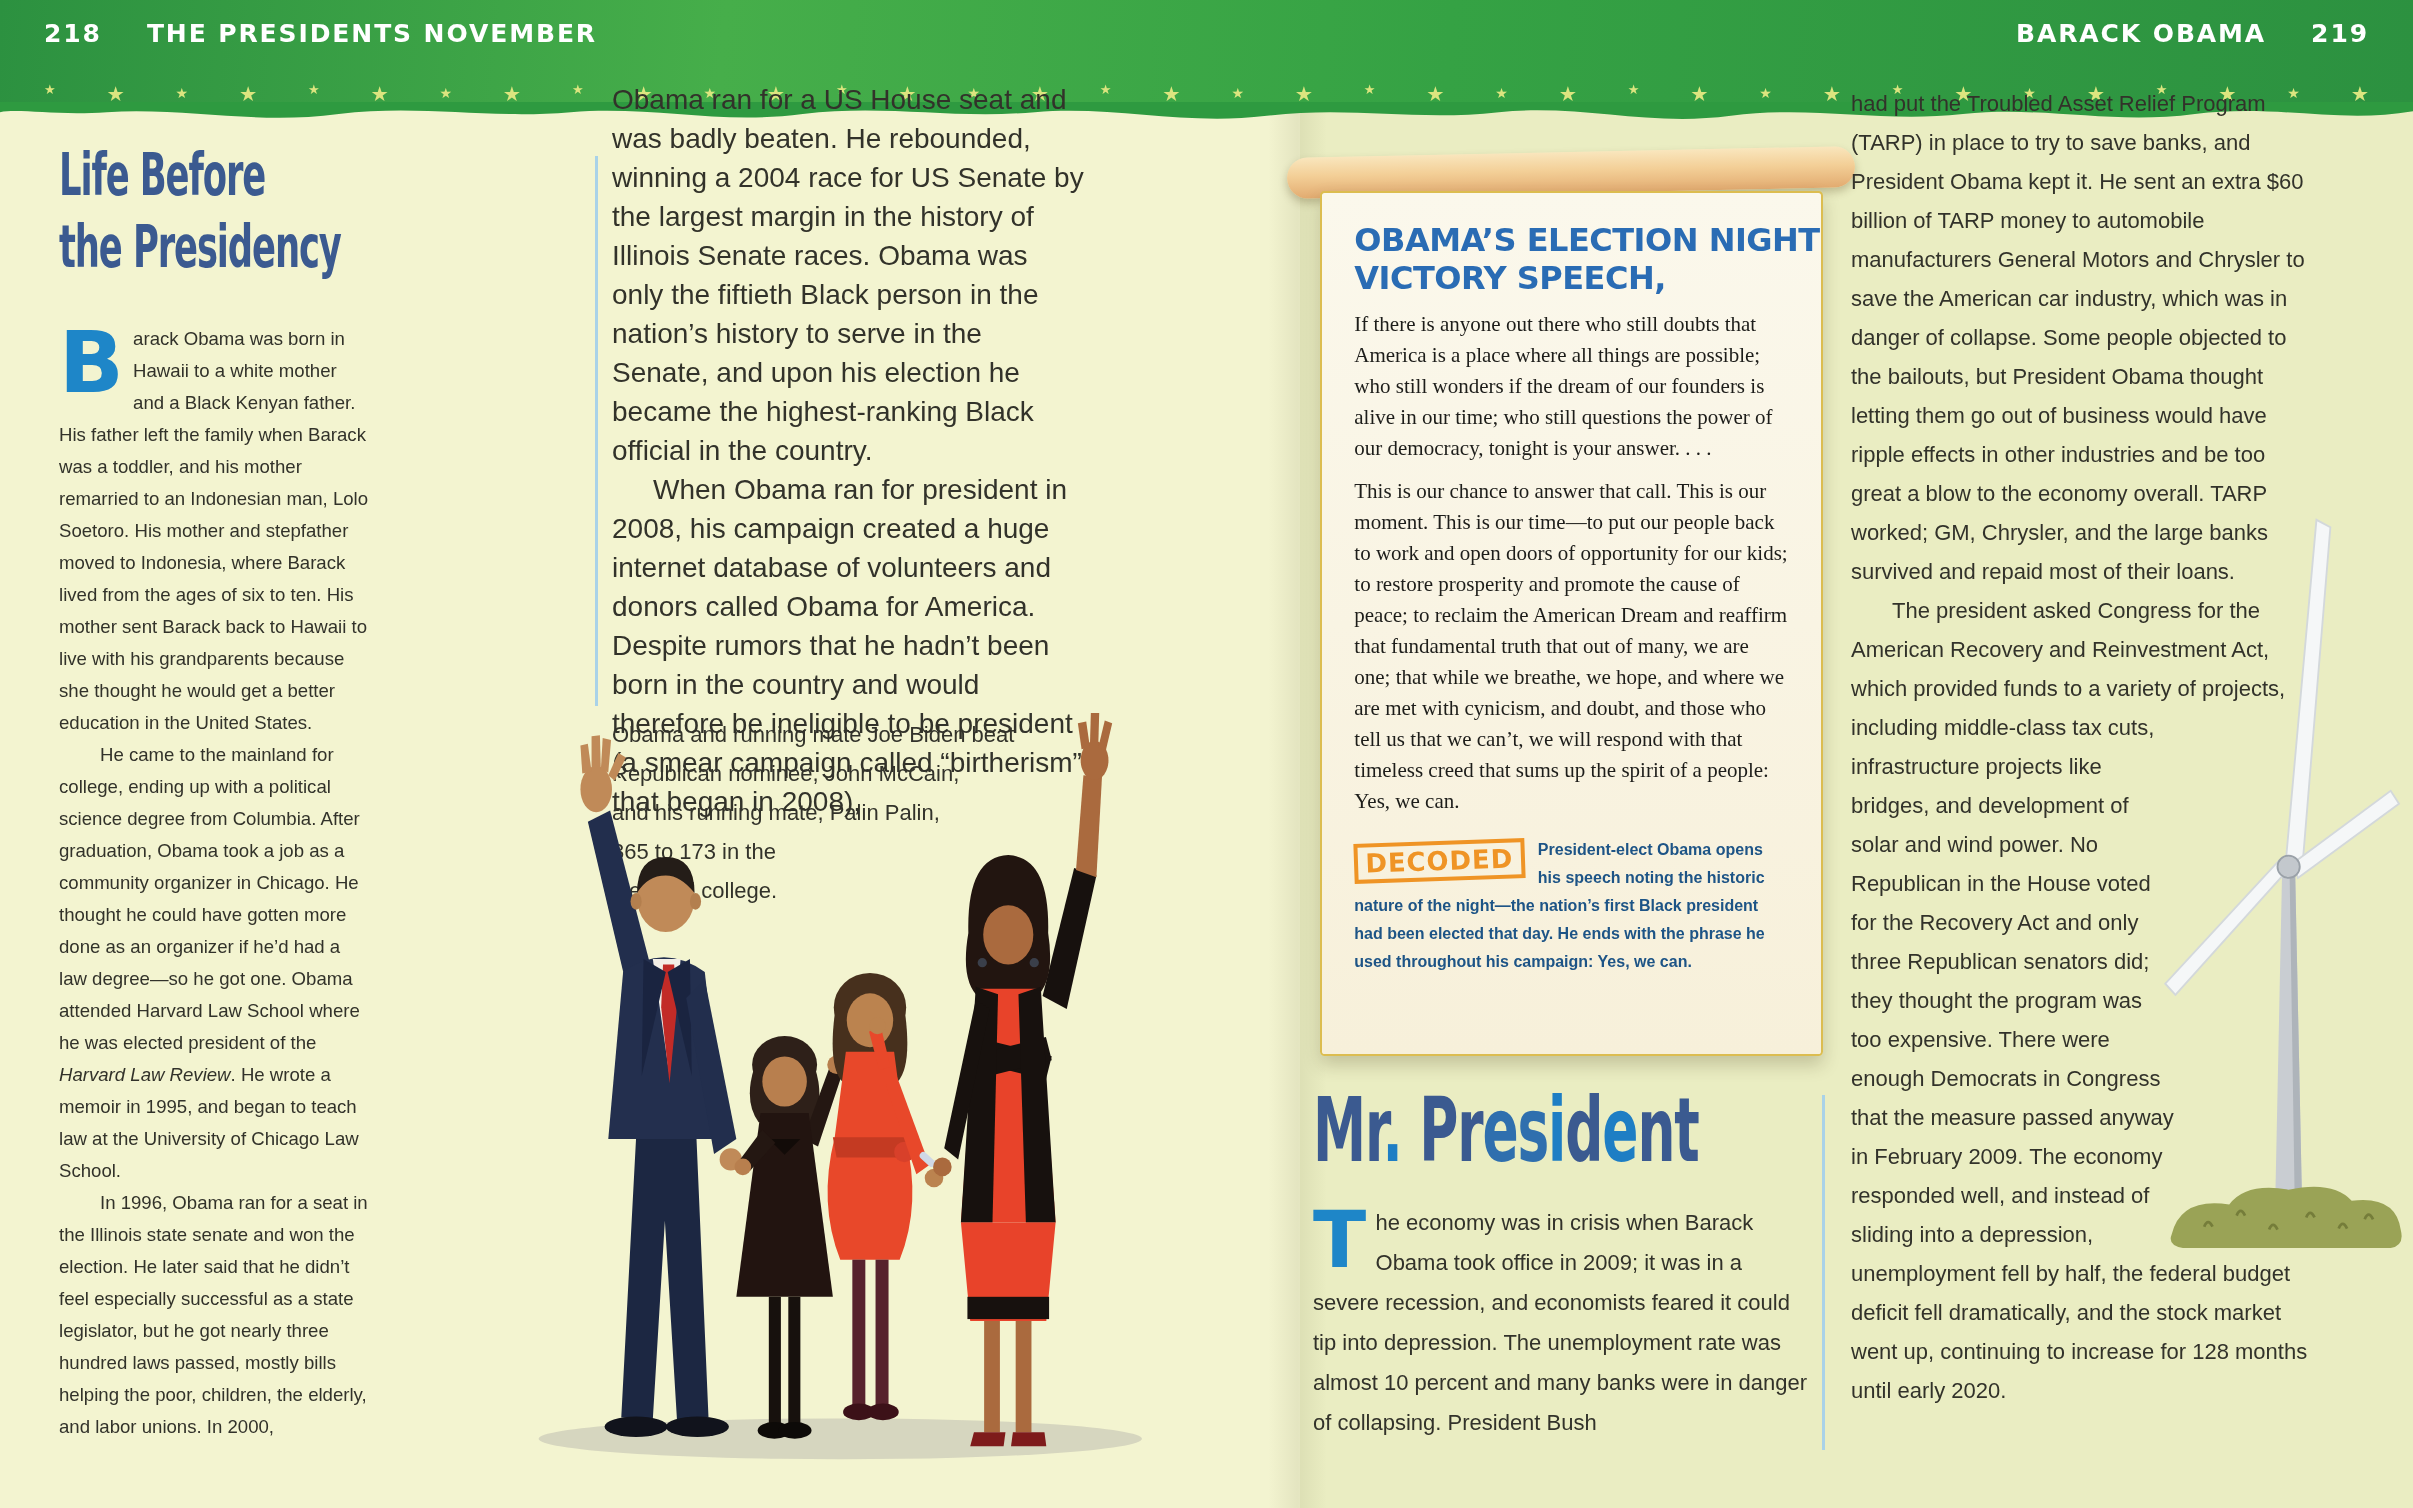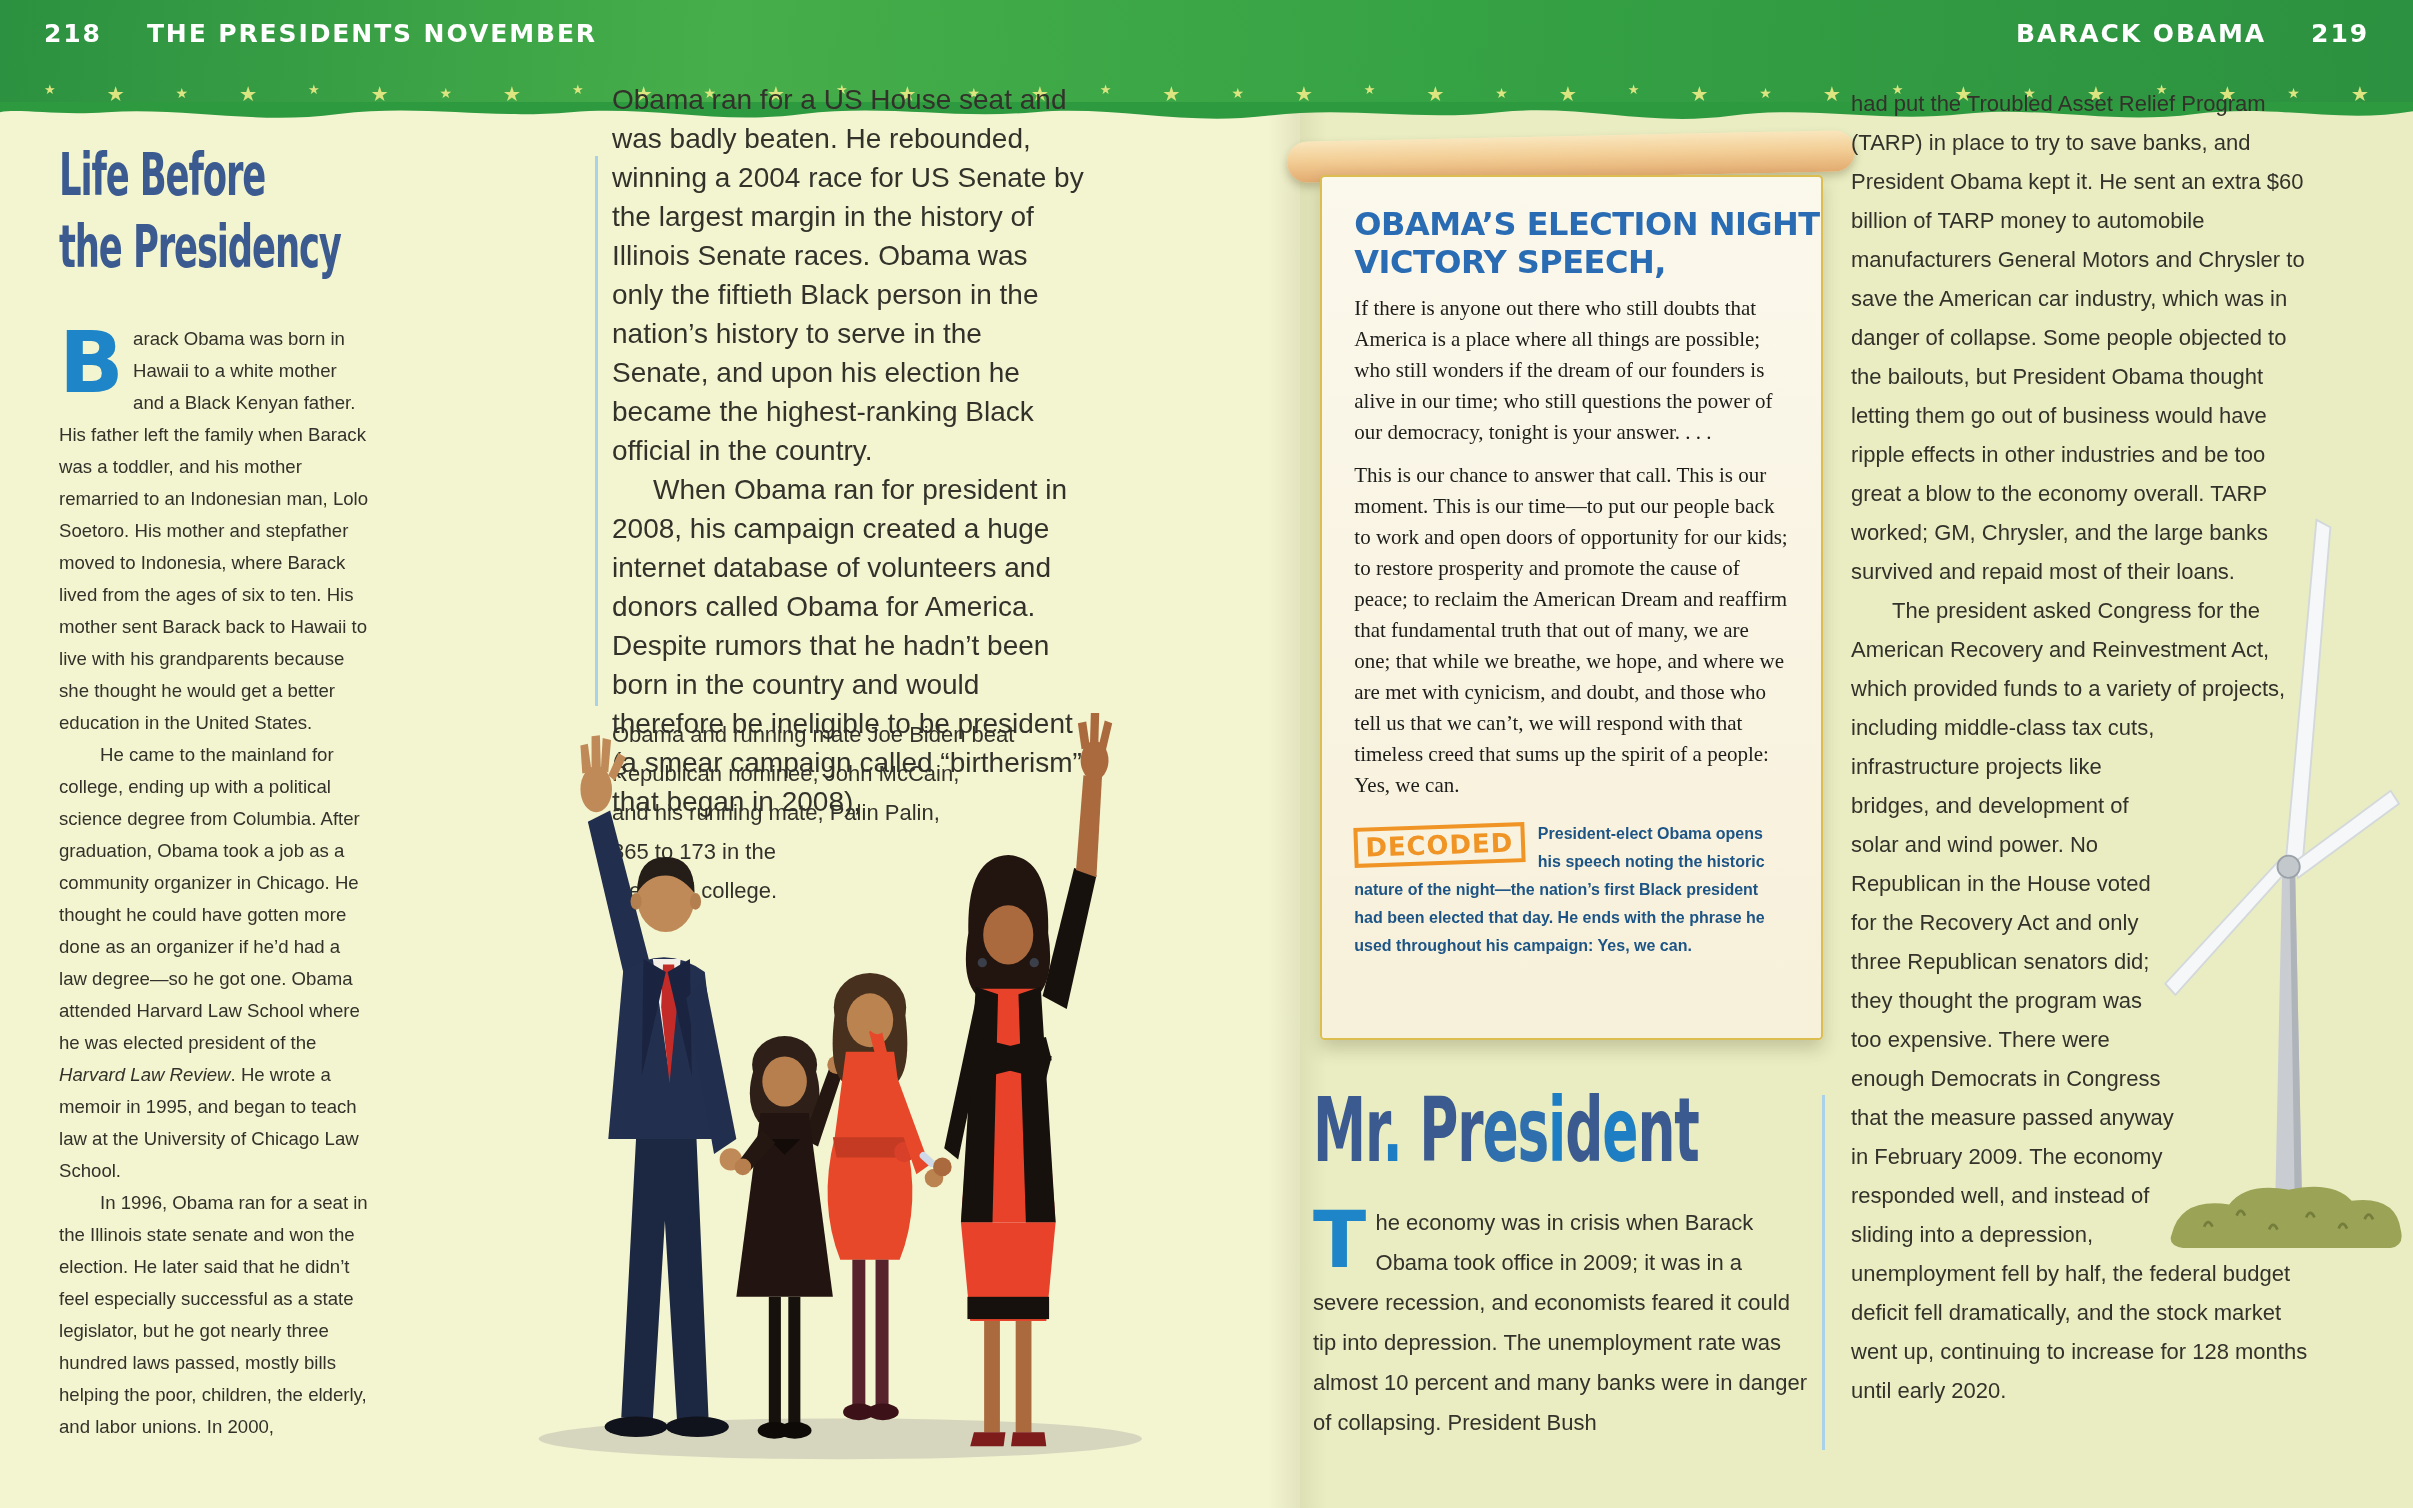--- a/index.html
+++ b/index.html
@@ -36,21 +36,21 @@
   .col1-left{position:absolute;left:59px;top:323px;width:312px;font-size:18.6px;line-height:32px;}
   .col1-left .dropcap{font-size:85px;line-height:67px;margin:5.6px 9.3px 0 0;}
   .col2-left{position:absolute;left:612px;top:80px;width:472px;font-size:28px;line-height:39px;}
   .wrap-lines{position:absolute;left:612px;top:715px;width:472px;text-align:left;
               font-size:22px;line-height:39px;}
   .divider{position:absolute;width:2.8px;background:#a9d2e8;}
   .div-left{left:595px;top:156px;height:550px;}
   .div-right{left:1822px;top:1095px;height:355px;}
 
   
-  .scroll{position:absolute;left:1311px;top:136px;width:520px;height:910px;}
+  .scroll{position:absolute;left:1311px;top:152px;width:520px;height:910px;}
   .rod{position:absolute;left:-24px;top:0;width:568px;height:41px;border-radius:20.4px;
        background:linear-gradient(180deg,#f9e6bd,#f3cf97 45%,#e2ab70);
        box-shadow:0 4.6px 8.4px rgba(80,60,20,0.28);transform:rotate(-1.2deg);}
   .paper{position:absolute;left:9.3px;top:39px;width:503px;height:865px;box-sizing:border-box;
          background:linear-gradient(180deg,#fbf8ec,#f7f0da);border:2.8px solid #dcbd50;border-radius:4.6px;
          box-shadow:0 8.4px 16.7px rgba(60,50,20,0.22);padding:28px 32px;}
   .scroll-title .line{color:#2a6cb4;font-family:"DejaVu Sans",sans-serif;font-weight:bold;
          font-size:32px;line-height:38px;letter-spacing:-0.5px;white-space:nowrap;}
   .scroll-date{color:#e7702c;font-family:"DejaVu Sans",sans-serif;font-weight:bold;
          font-size:28px;line-height:35px;margin-top:3.7px;}

